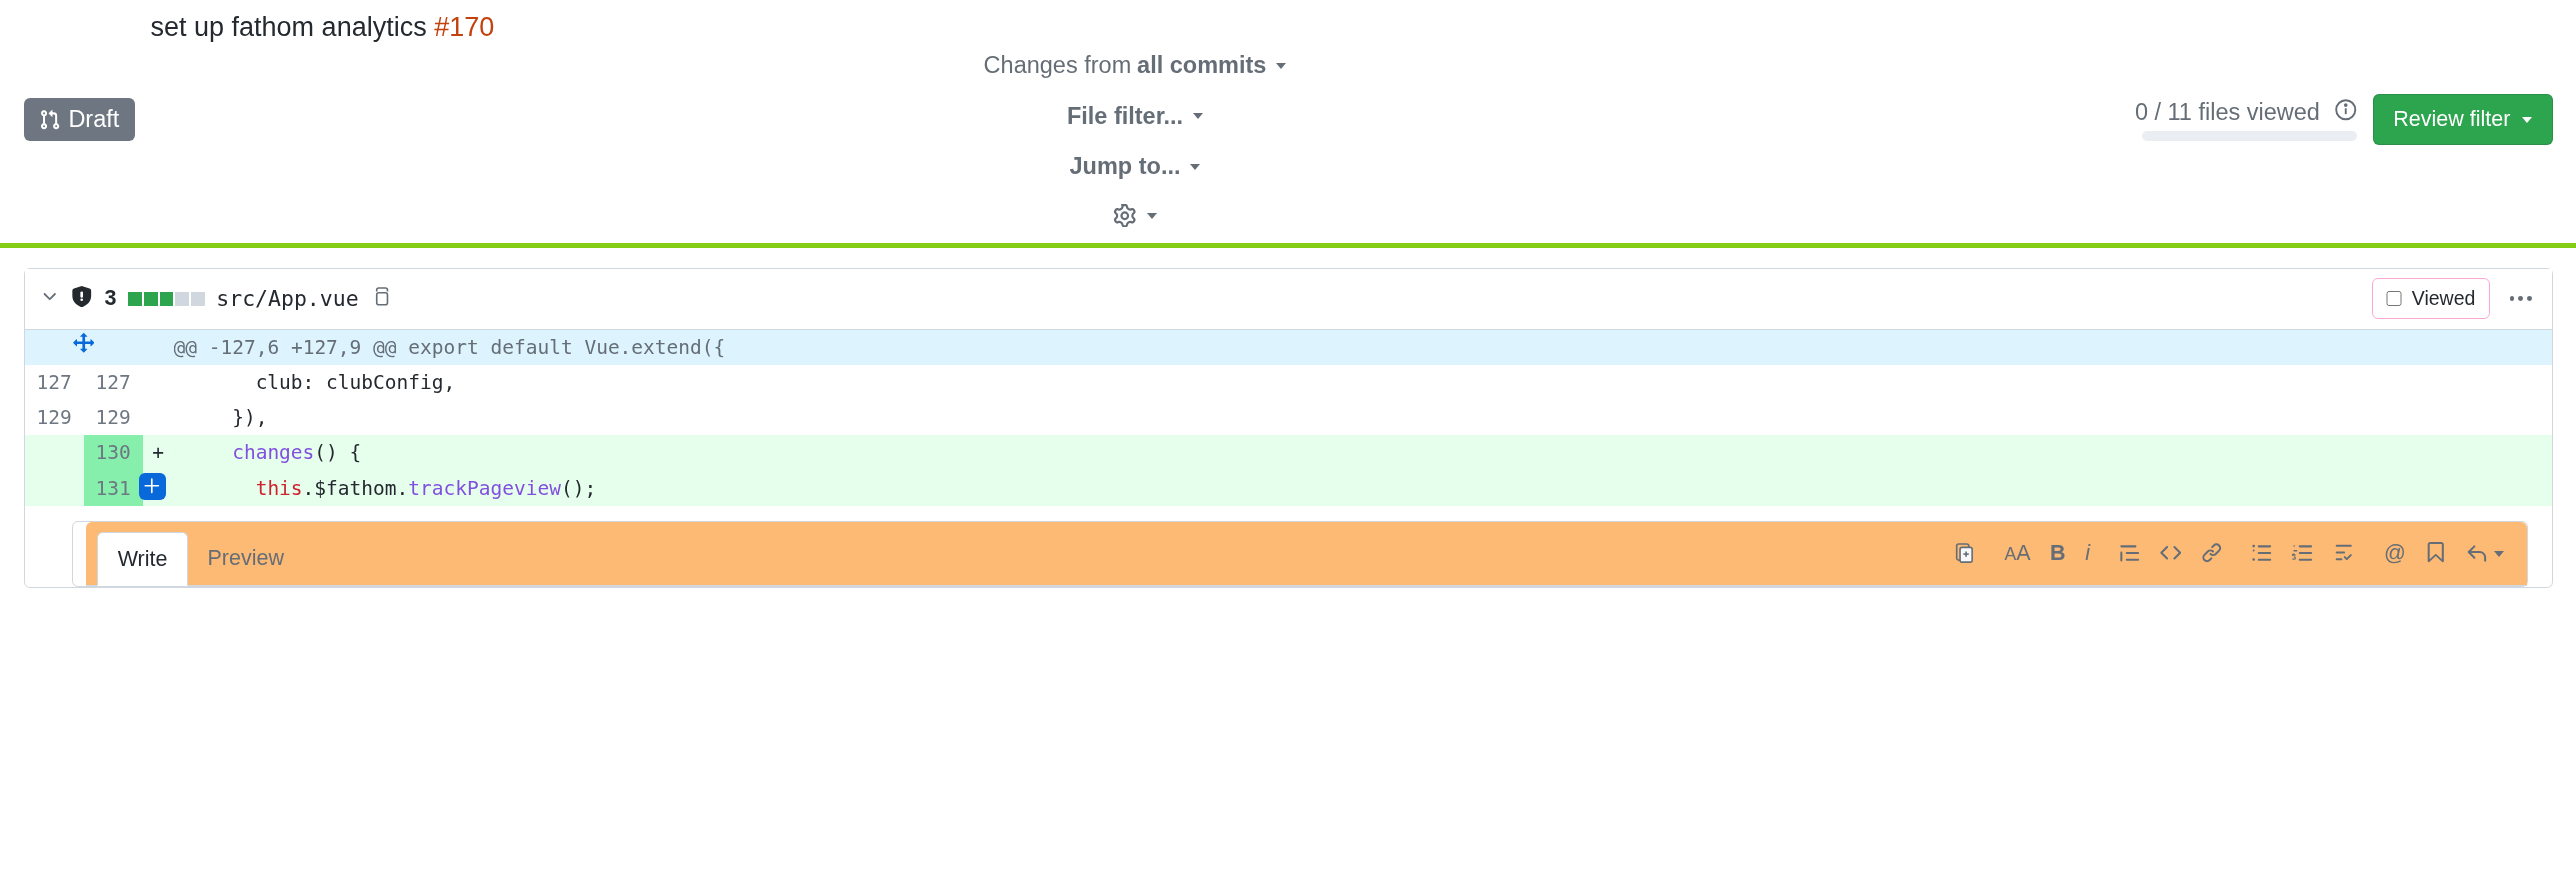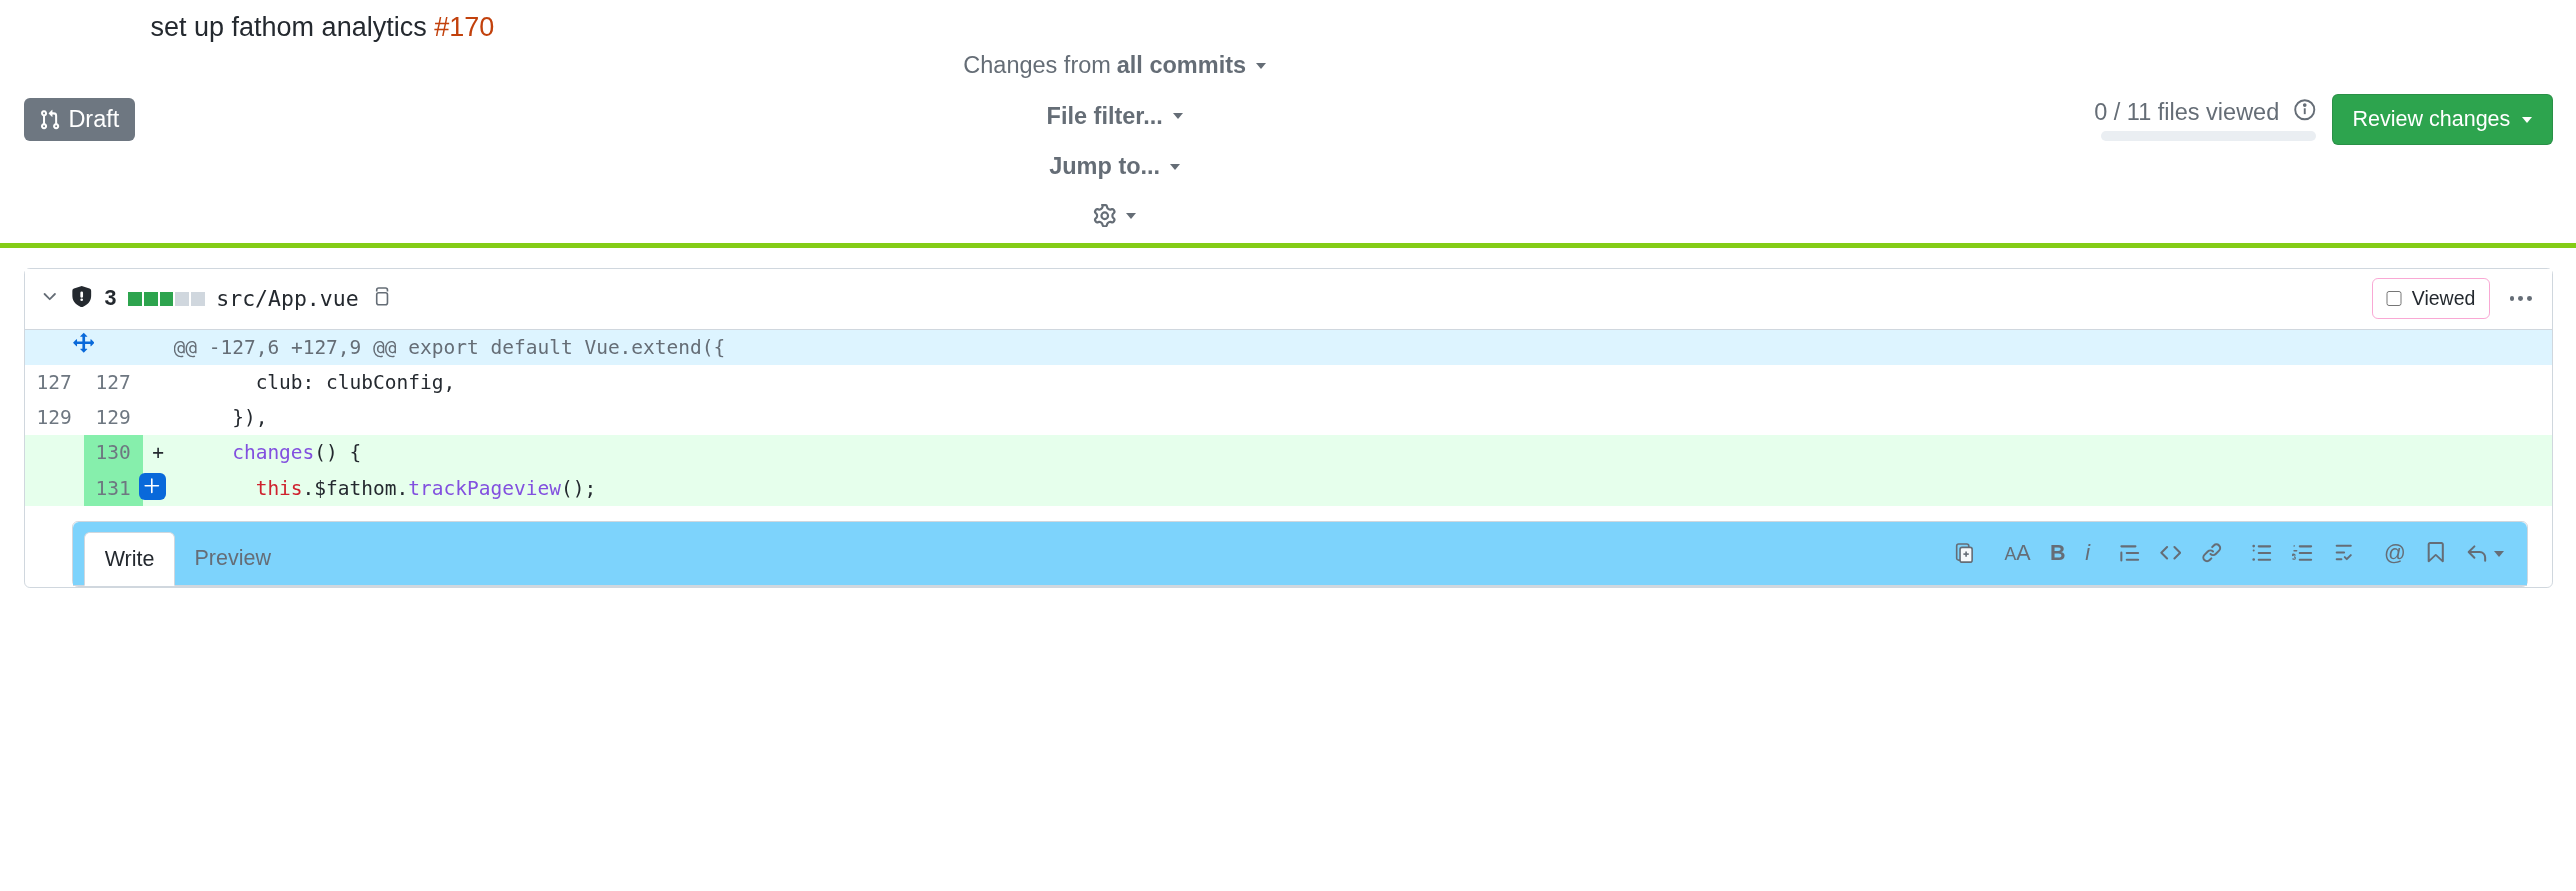--- a/index.html
+++ b/index.html
@@ -188,22 +188,23 @@
   margin: 15.6px 23.5px 0 47px;
   border: 1px solid #d0d7de;
   border-radius: 5.9px;
   background: #fff;
 }
 .comment-tabs {
   display: flex;
   align-items: center;
   padding: 0 11.7px;
   border-bottom: 1px solid #d0d7de;
-  background: #7dd3fc;
+  background: #fdba74;
   border-radius: 5.9px 5.9px 0 0;
+  margin-left: 13px;
 }
 .comment-tab {
   padding: 13.7px 19.5px;
   font-size: 21.5px;
   color: #656d76;
   cursor: pointer;
   margin-top: 9.8px;
 }
 .comment-tab.active {
   background: #fff;
@@ -286,21 +287,21 @@
           <svg viewBox="0 0 16 16" fill="none" stroke="#656d76" stroke-width="1.3">
               <circle cx="8" cy="8" r="6.5"></circle>
               <line x1="8" y1="7" x2="8" y2="11"></line>
               <circle cx="8" cy="4.8" r="0.6" fill="#656d76"></circle>
             </svg>
         </span>
       </div>
       <div class="progress-bar"></div>
     </div>
     <button class="review-btn">
-      <span>Review changes</span>
+      <span>Review filter</span>
       <span class="caret-down"></span>
     </button>
   </div>
 </div>
 
 <div class="diff-container">
   <div class="file-header">
     <span class="chevron-icon">
       <svg viewBox="0 0 16 16" fill="#656d76">
           <path d="M12.78 5.22a.749.749 0 0 1 0 1.06l-4.25 4.25a.749.749 0 0 1-1.06 0L3.22 6.28a.749.749 0 1 1 1.06-1.06L8 8.94l3.72-3.72a.749.749 0 0 1 1.06 0Z"></path>

